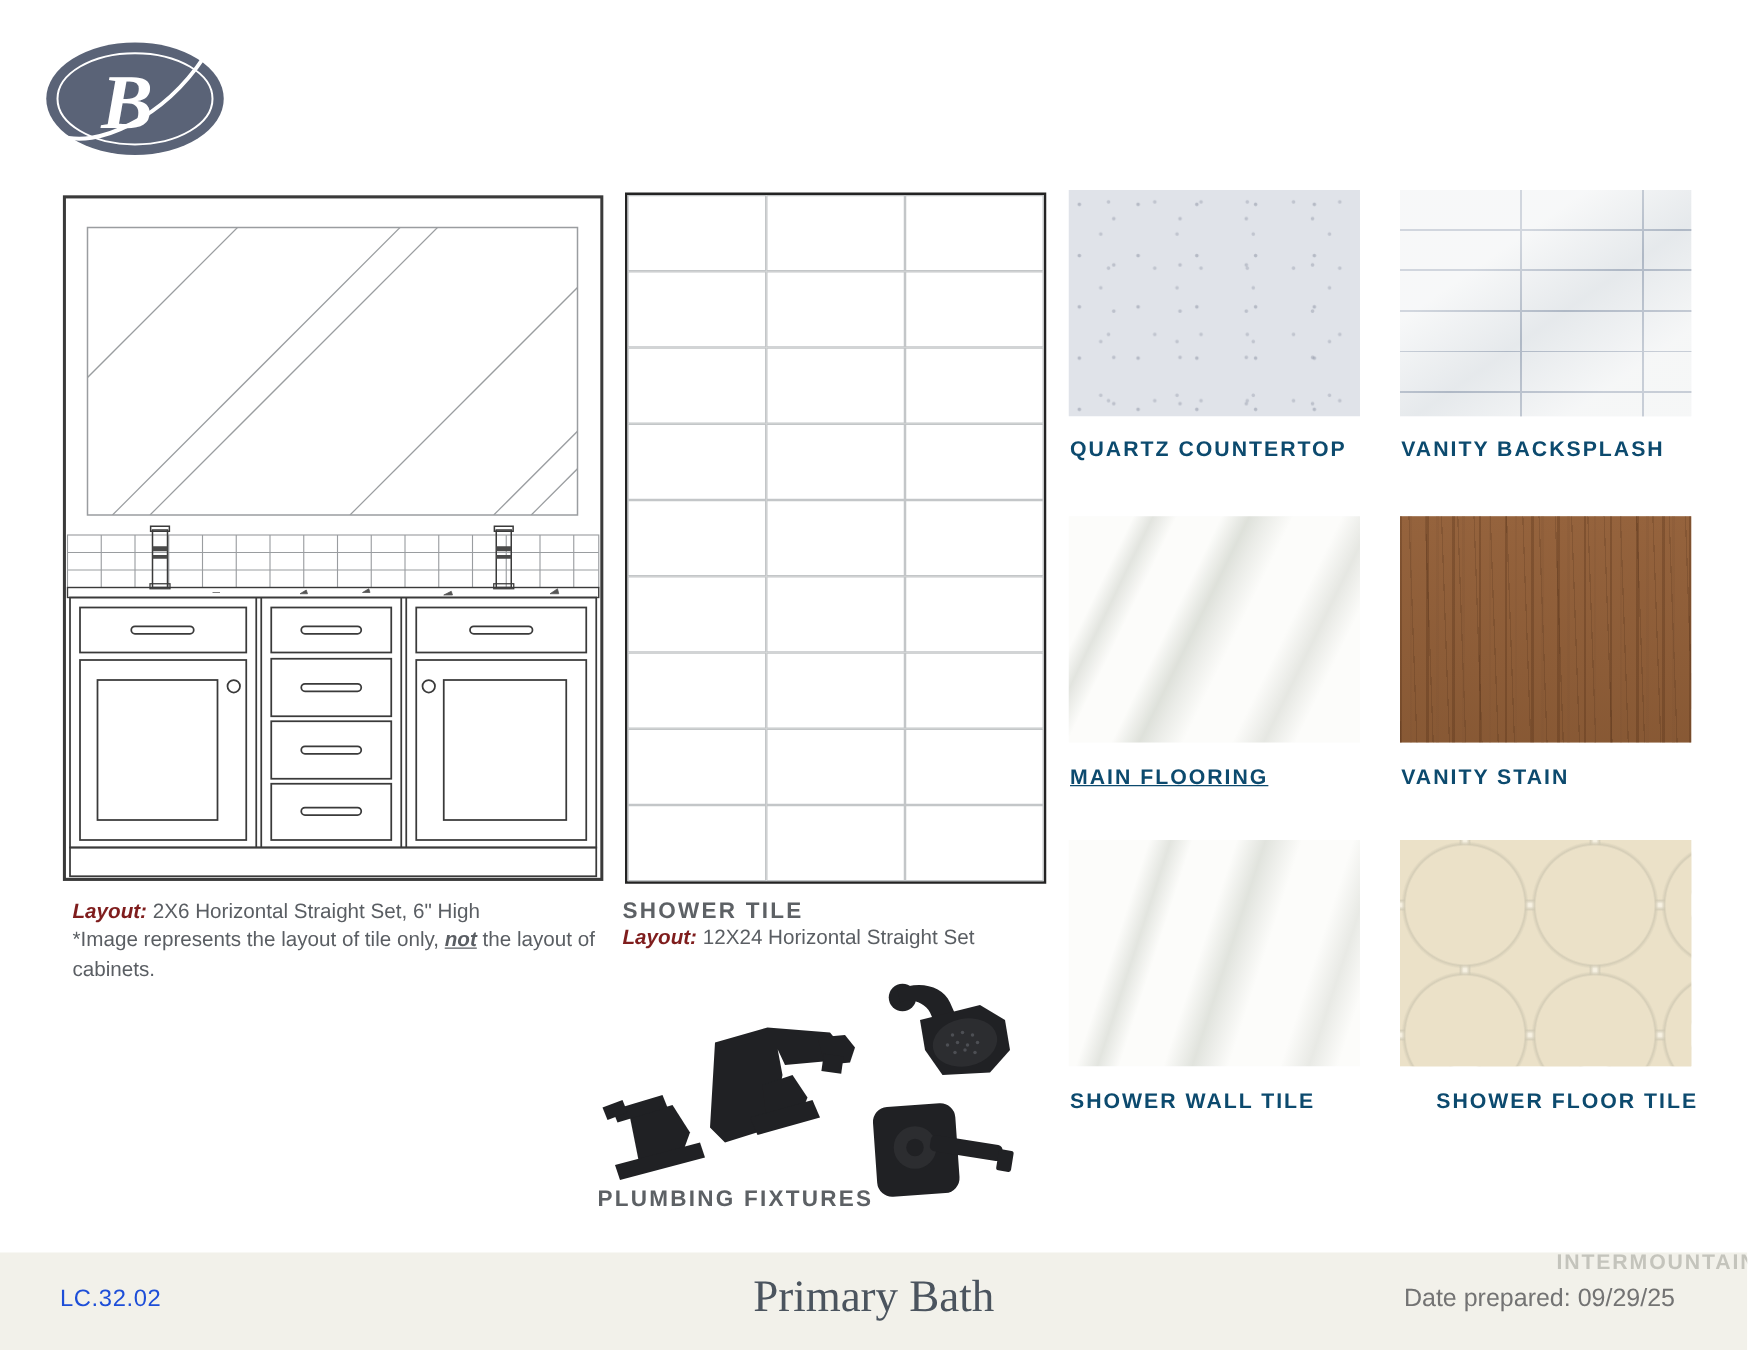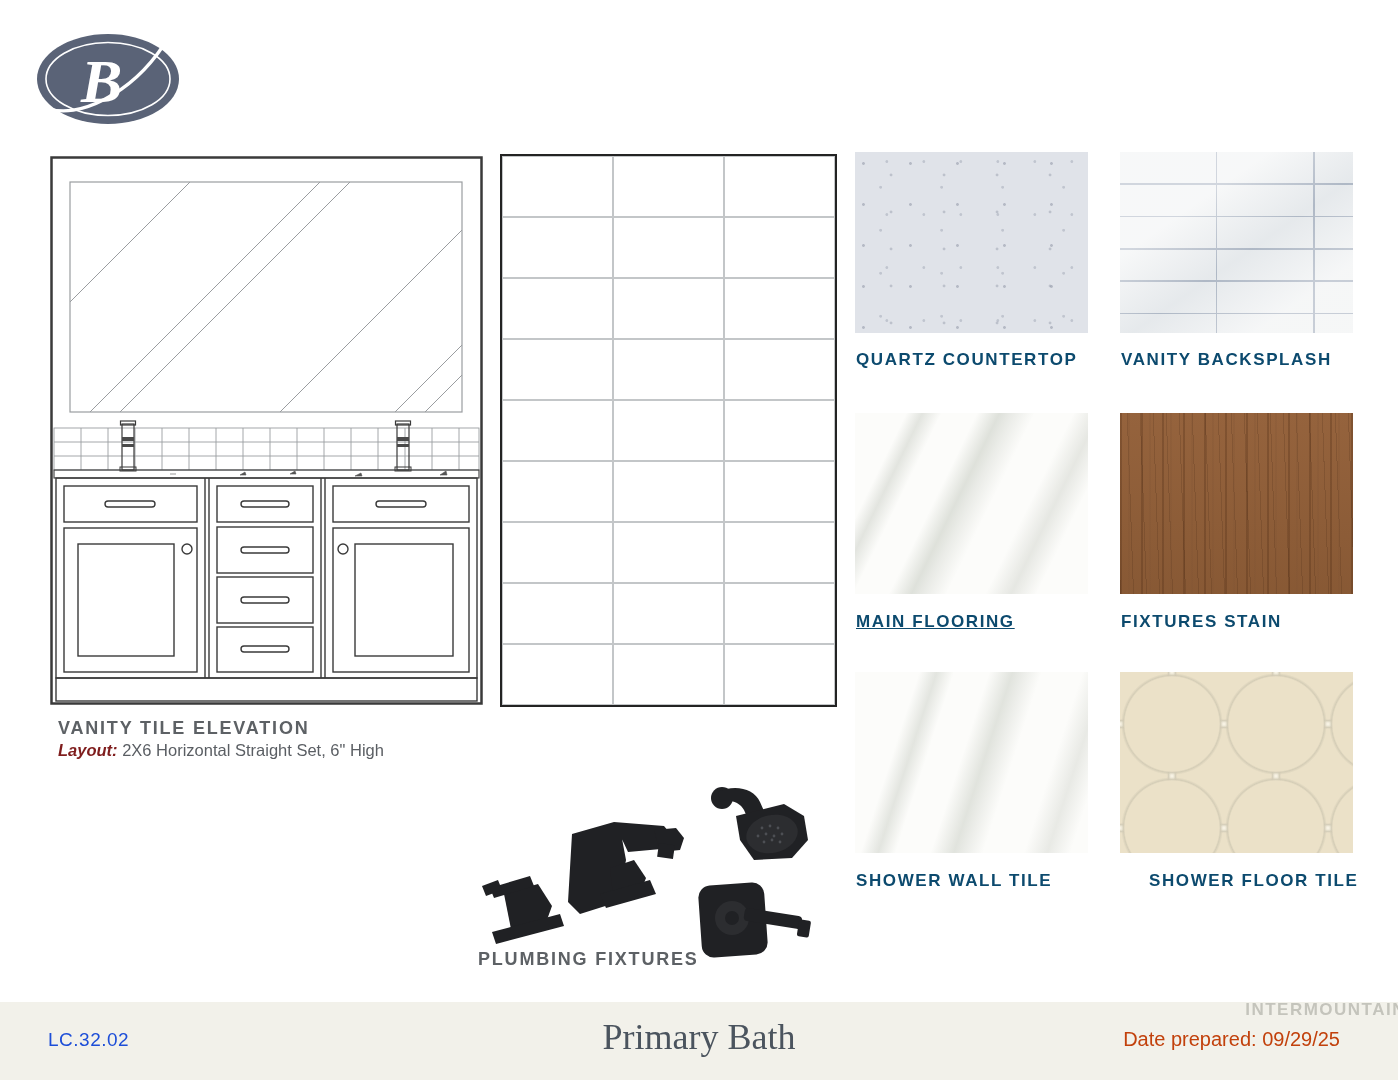--- a/index.html
+++ b/index.html
@@ -110,21 +110,21 @@
   #footer-code {
     position:absolute; left:48px; top:27px;
     font-size:19px; color:#1d4ed8; letter-spacing:0.5px;
   }
   #footer-title {
     position:absolute; left:0; right:0; top:14px; text-align:center;
     font-family:"Liberation Serif", serif; font-size:36px; color:#4b545e;
   }
   #footer-date {
     position:absolute; right:58px; top:26px;
-    font-size:20px; color:#c2410c;
+    font-size:20px; color:#737373;
   }
   #watermark {
     position:absolute; right:-8px; top:-2px;
     font-size:17px; font-weight:700; letter-spacing:1.5px;
     color:rgba(158,158,150,.55); white-space:nowrap;
   }
 
   svg .ln  { stroke:#3a3a3a; fill:none; }
   svg .lnl { stroke:#9a9da0; fill:none; }
 </style>
@@ -263,38 +263,46 @@
       <div class="tile-cell"></div>
       <div class="tile-cell"></div>
       <div class="tile-cell"></div>
       <div class="tile-cell"></div>
       <div class="tile-cell"></div>
       <div class="tile-cell"></div>
       <div class="tile-cell"></div>
     </div>
 
   <div id="vanity-text">
-    <div class="block-title">VANITY TILE ELEVATION</div>
     <div class="block-body">
       <span class="layout-label">Layout:</span><span> 2X6 Horizontal Straight Set, 6" High</span>
     </div>
+    <div class="block-body">
+      <span>*Image represents the layout of tile only, </span><span class="note-bold">not</span><span> the layout of cabinets.</span>
+    </div>
   </div>
 
+  <div id="shower-text">
+    <div class="block-title">SHOWER TILE</div>
+    <div class="block-body">
+      <span class="layout-label">Layout:</span><span> 12X24 Horizontal Straight Set</span>
+    </div>
+  </div>
 
   <div class="swatch" id="sw-quartz"></div>
   <div class="swatch" id="sw-backsplash"></div>
   <div class="swatch" id="sw-flooring"></div>
   <div class="swatch" id="sw-cabinet"></div>
   <div class="swatch" id="sw-showerwall"></div>
   <div class="swatch" id="sw-showerfloor"></div>
 
   <div class="swatch-label" id="lbl-quartz">QUARTZ COUNTERTOP</div>
   <div class="swatch-label" id="lbl-backsplash">VANITY BACKSPLASH</div>
   <div class="swatch-label" id="lbl-flooring">MAIN FLOORING</div>
-  <div class="swatch-label" id="lbl-cabinet">FIXTURES STAIN</div>
+  <div class="swatch-label" id="lbl-cabinet">VANITY STAIN</div>
   <div class="swatch-label" id="lbl-showerwall">SHOWER WALL TILE</div>
   <div class="swatch-label" id="lbl-showerfloor">SHOWER FLOOR TILE</div>
 
   <svg id="plumbing-art" viewBox="0 0 372 178">
     <g fill="#202124">
 
       <g>
         <path d="M104,52 L146,40 L152,46 L158,78 L150,120 L112,132 L100,120 Z
                  M146,40 L196,44 L206,56 L204,66 L160,70 Z"></path>
         <path d="M186,48 L208,46 L216,56 L212,68 L192,70 Z"></path>

